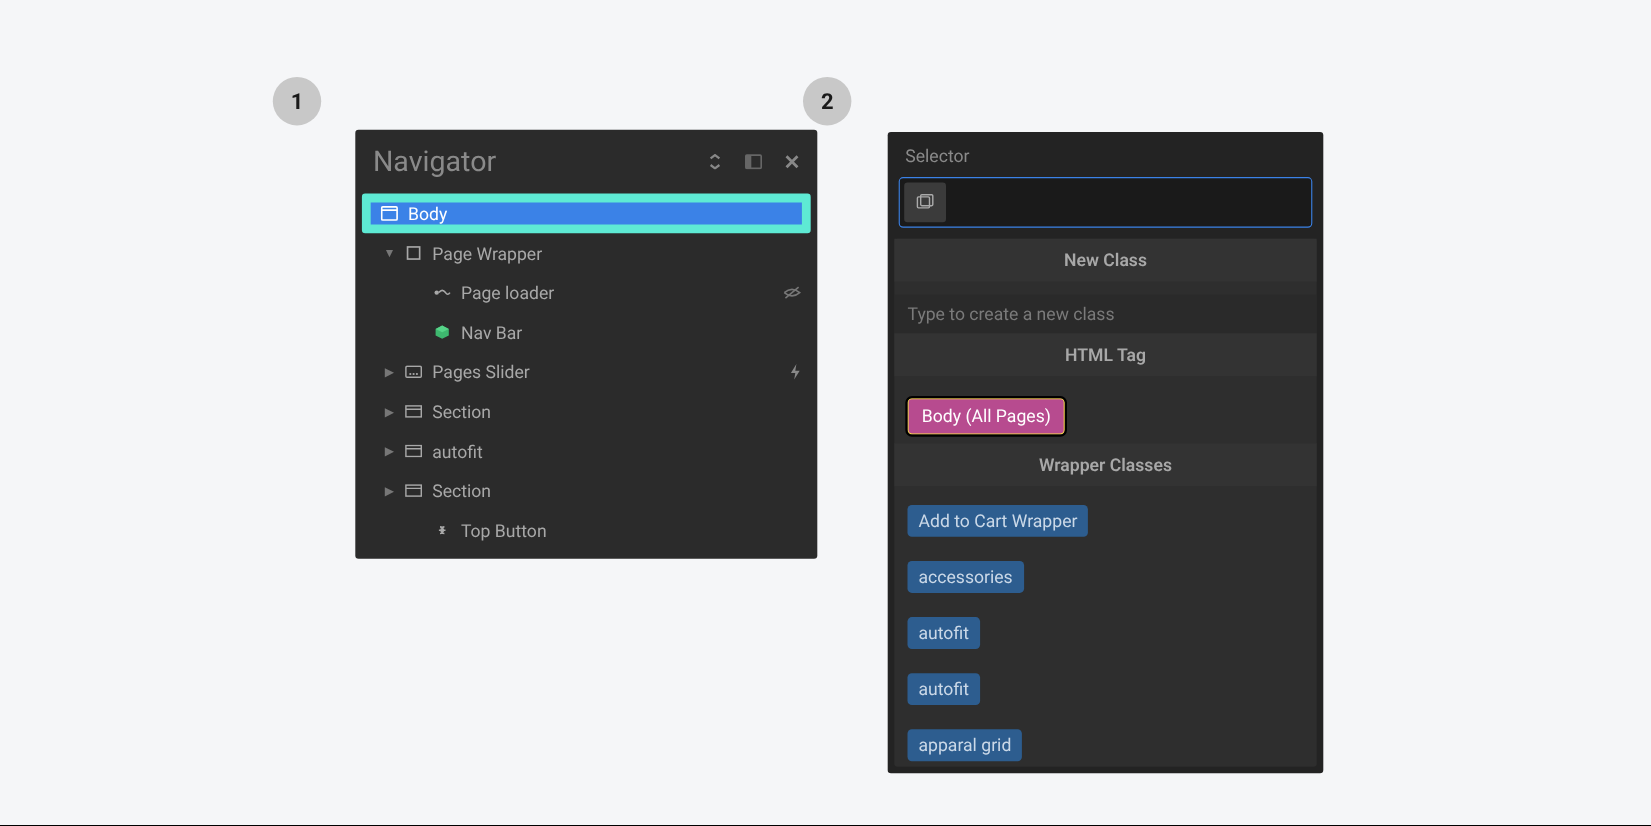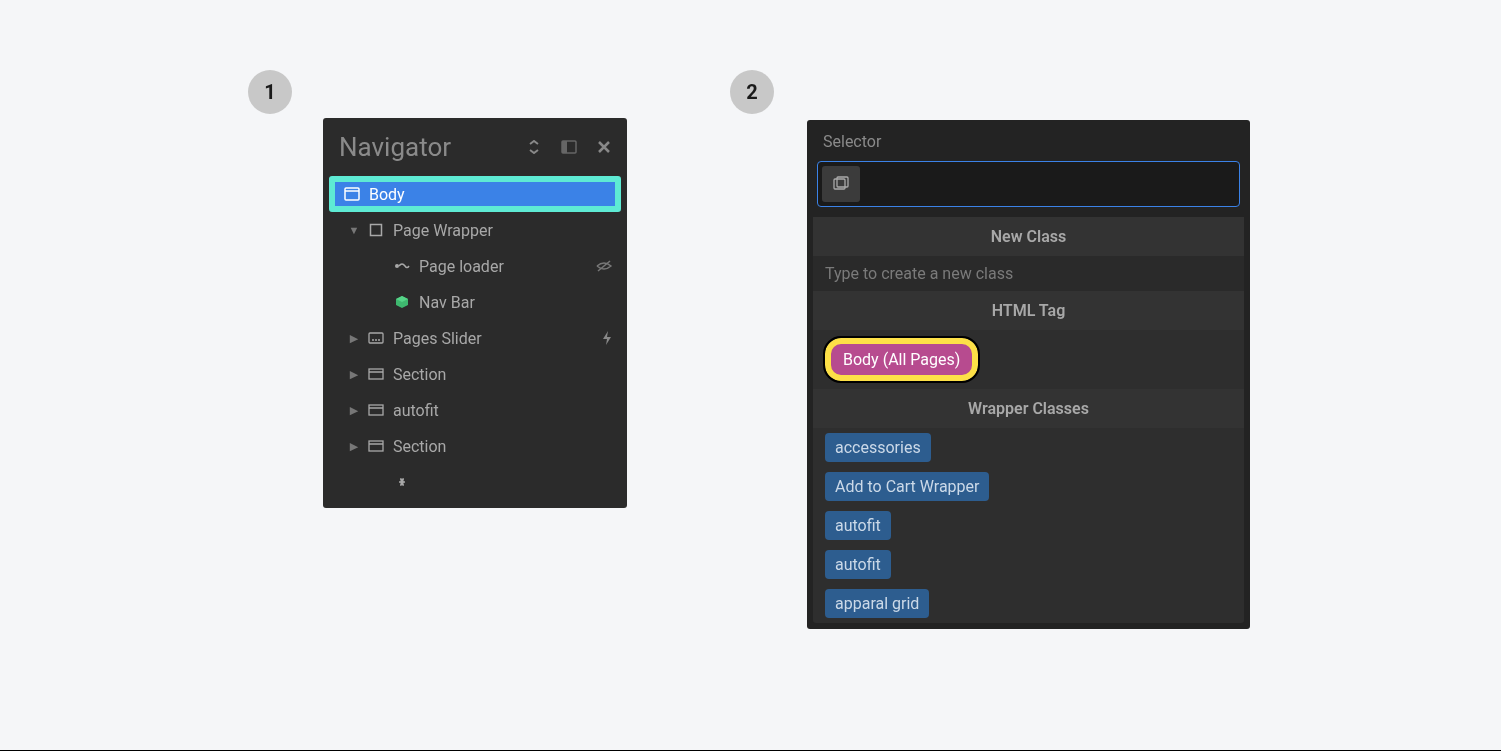--- a/index.html
+++ b/index.html
@@ -29,21 +29,21 @@
       position: absolute;
     }
     .step-1 { top: 70px; left: 248px; }
     .step-2 { top: 70px; left: 730px; }
 
     
     .navigator-panel {
       position: absolute;
       top: 118px;
       left: 323px;
-      width: 304px;
+      width: 420px;
       background: #2b2b2b;
       border-radius: 3px;
       overflow: hidden;
     }
     .nav-header {
       display: flex;
       align-items: center;
       padding: 10px 16px;
       height: 58px;
     }
@@ -75,21 +75,21 @@
       color: #a8a8a8;
       font-size: 16px;
       gap: 8px;
       height: 36px;
       cursor: pointer;
       border-radius: 3px;
     }
     .tree-item.selected {
       background: #3b82e7;
       color: #fff;
-      border: 6px solid #5eead4;
+      border: 8px solid #5eead4;
     }
     .tree-item .caret {
       width: 10px;
       display: inline-flex;
       justify-content: center;
       color: #777;
       font-size: 11px;
     }
     .tree-item .item-icon {
       display: inline-flex;
@@ -105,21 +105,21 @@
       display: inline-flex;
     }
     .indent-1 { padding-left: 20px; }
     .indent-2 { padding-left: 46px; }
 
     
     .selector-panel {
       position: absolute;
       top: 120px;
       left: 807px;
-      width: 443px;
+      width: 396px;
       background: #232323;
       border-radius: 3px;
       padding: 12px 0 0 0;
     }
     .selector-label {
       color: #8a8a8a;
       font-size: 16px;
       padding: 0 16px 10px 16px;
     }
     .selector-input-wrap {
@@ -161,34 +161,35 @@
       color: #a8a8a8;
       font-size: 16px;
       font-weight: 600;
       padding: 10px 12px;
       background: #333;
     }
     .dropdown-row {
       padding: 8px 12px;
       display: flex;
       align-items: center;
+      margin-top: 12px;
     }
     .dropdown-row.hint {
       color: #7a7a7a;
       font-size: 16px;
       background: #2a2a2a;
     }
     .html-tag-pill {
       display: inline-block;
       background: #b74b8f;
       color: #fff;
       padding: 6px 12px;
-      border-radius: 16px;
-      font-size: 16px;
-      border: 6px solid #fde047;
+      border-radius: 4px;
+      font-size: 16px;
+      border: 1px solid #fde047;
       outline: 2px solid #000;
     }
     .class-pill {
       display: inline-block;
       background: #2d5d8f;
       color: #cbd9e8;
       padding: 5px 10px;
       border-radius: 4px;
       font-size: 16px;
       cursor: pointer;
@@ -330,20 +331,21 @@
       <span class="item-label">Section</span>
     </div>
 
     <div class="tree-item indent-2">
       <span class="caret"></span>
       <span class="item-icon">
         <svg width="16" height="14" viewBox="0 0 16 14">
             <path d="M6 4 A3 3 0 0 1 6 10 M10 4 A3 3 0 0 0 10 10 M5 7 L11 7" stroke="#a8a8a8" stroke-width="1.5" fill="none"></path>
           </svg>
       </span>
+      <span class="item-label">Top Button</span>
     </div>
 
   </div>
 </div>
 
 <div class="selector-panel">
   <div class="selector-label">Selector</div>
   <div class="selector-input-wrap">
     <div class="selector-input-prefix">
       <svg width="18" height="16" viewBox="0 0 18 16">
@@ -359,24 +361,24 @@
     <div class="dropdown-row hint">Type to create a new class</div>
 
     <div class="dropdown-header">HTML Tag</div>
     <div class="dropdown-row">
       <span class="html-tag-pill">Body (All Pages)</span>
     </div>
 
     <div class="dropdown-header">Wrapper Classes</div>
     <div class="classes-list">
       <div class="dropdown-row">
+        <span class="class-pill">Add to Cart Wrapper</span>
+      </div>
+      <div class="dropdown-row">
         <span class="class-pill">accessories</span>
-      </div>
-      <div class="dropdown-row">
-        <span class="class-pill">Add to Cart Wrapper</span>
       </div>
       <div class="dropdown-row">
         <span class="class-pill">autofit</span>
       </div>
       <div class="dropdown-row">
         <span class="class-pill">autofit</span>
       </div>
       <div class="dropdown-row">
         <span class="class-pill">apparal grid</span>
       </div>

